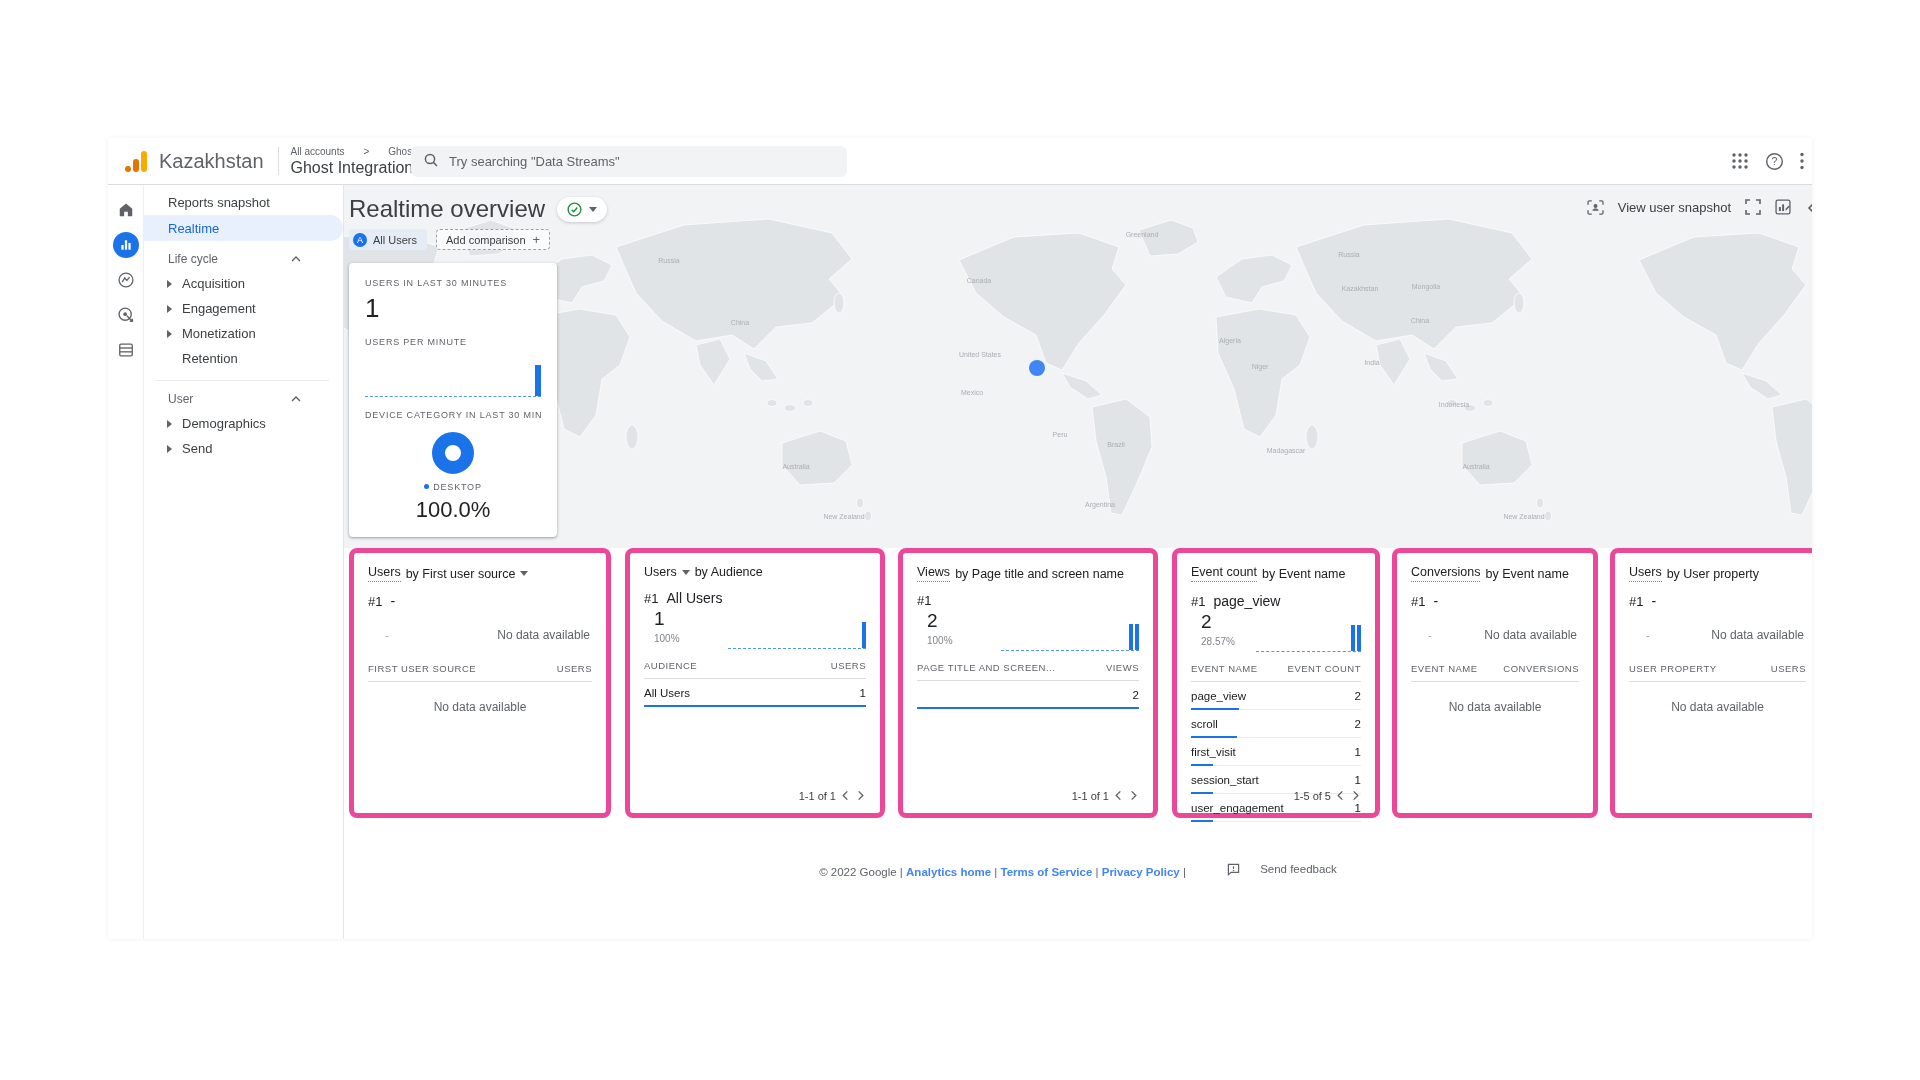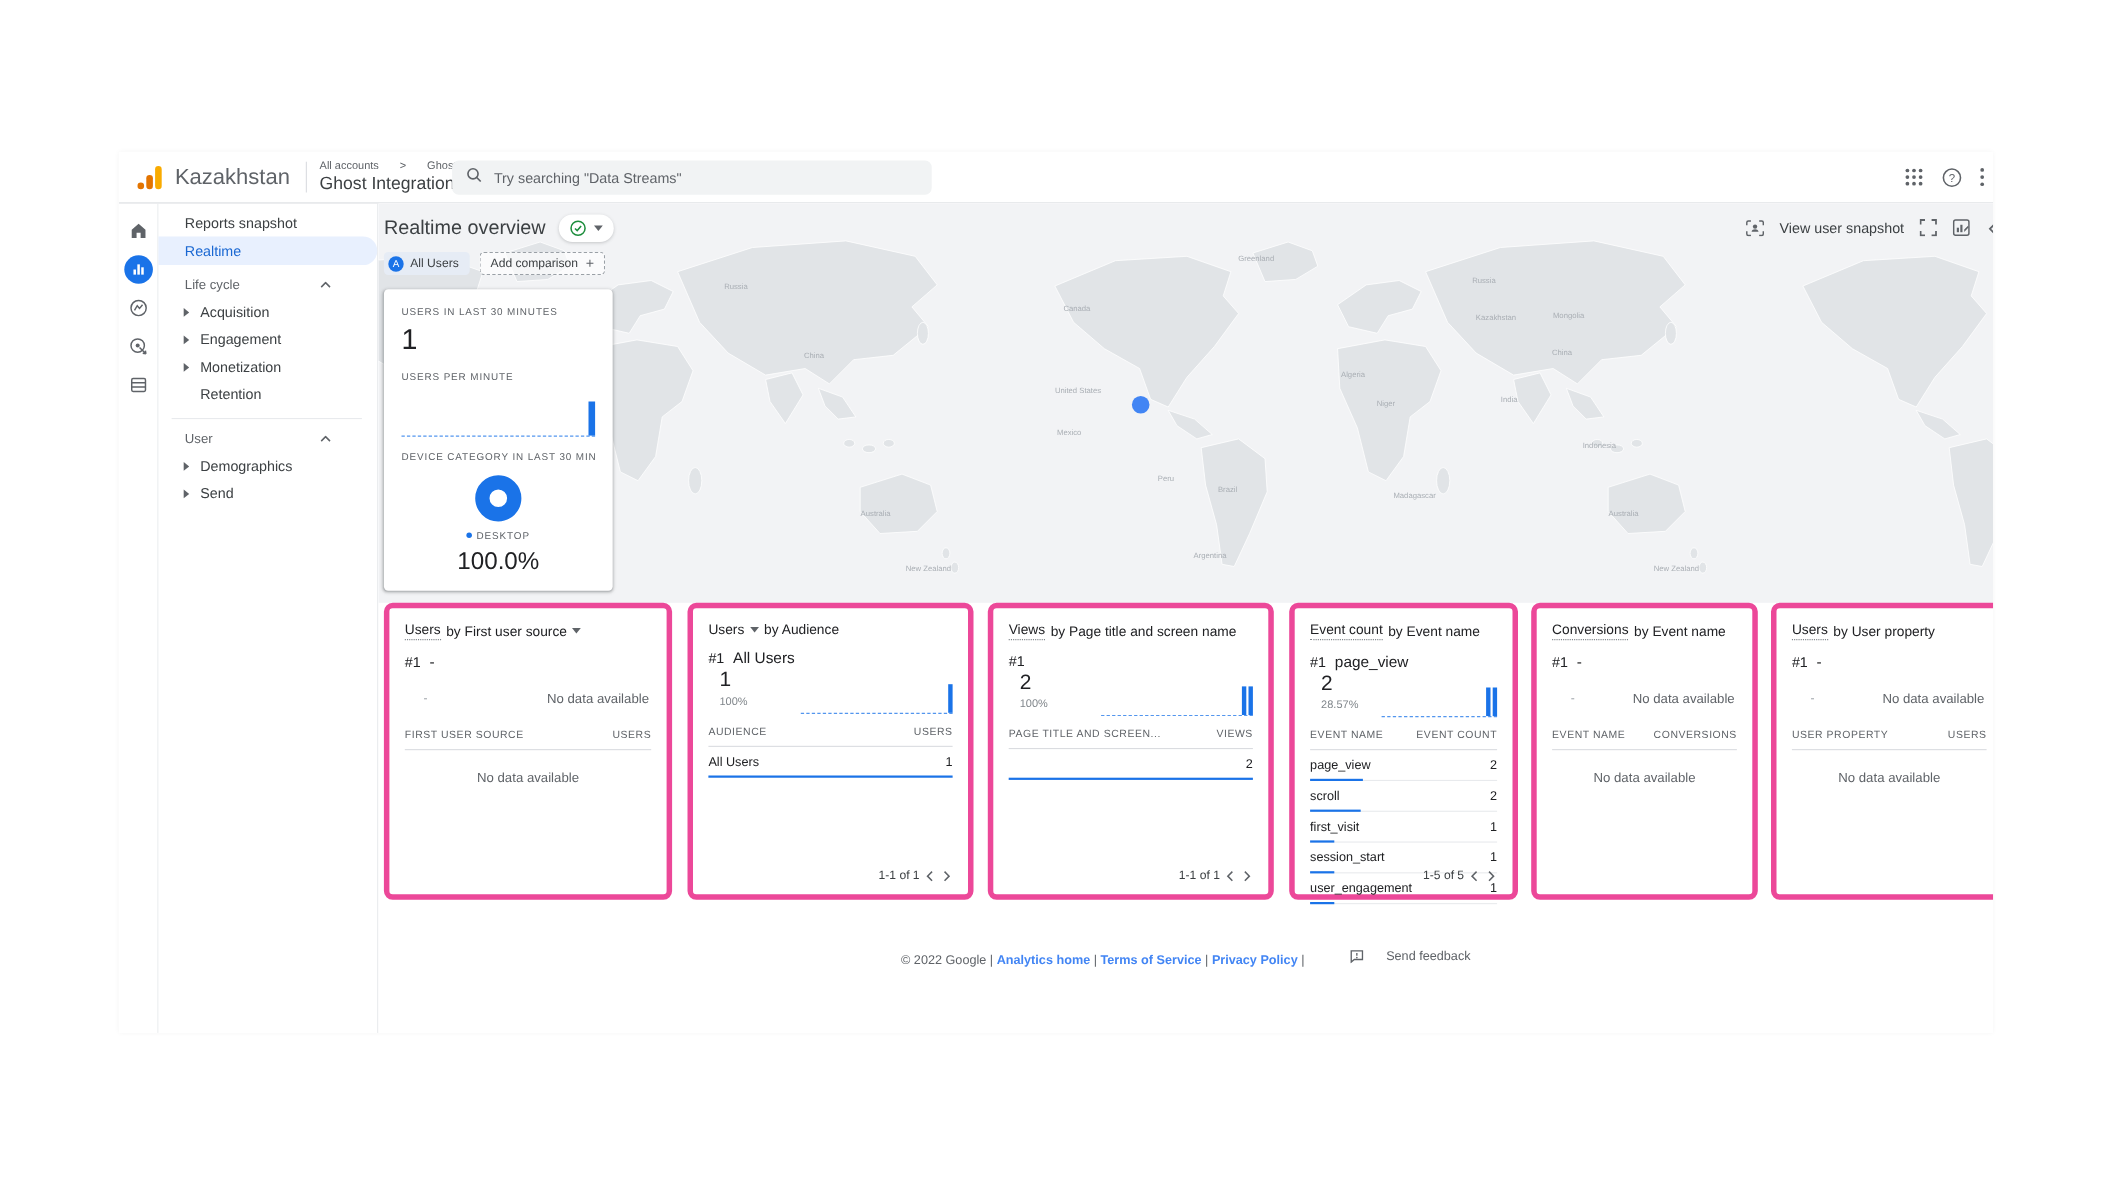--- a/index.html
+++ b/index.html
@@ -43,21 +43,21 @@
   .tri { position:absolute; left:23px; width:0; height:0; border-left:5px solid #5f6368; border-top:4px solid transparent; border-bottom:4px solid transparent; }
   .side-divider { height:1px; background:#e8eaed; margin:9px 14px 2px 12px; }
 
   
   .main { flex:1; position:relative; overflow:hidden; background:#fff; }
   .map { position:absolute; left:0; top:0; width:1468px; height:363px; background:#f2f3f5; }
   .map svg { display:block; width:100%; height:100%; }
   .mlbl { fill:#a9aeb4; font-size:7px; font-family:"Liberation Sans",sans-serif; text-anchor:middle; }
 
   .page-head { position:absolute; left:5px; top:10px; display:flex; align-items:center; gap:12px; }
-  .page-title { font-size:18px; color:#3c4043; }
+  .page-title { font-size:24px; color:#3c4043; }
   .status-pill { background:#fff; border-radius:16px; height:25px; display:flex; align-items:center; gap:7px; padding:0 10px;
                  box-shadow:0 1px 3px rgba(60,64,67,.25); cursor:pointer; }
 
   .snapshot-controls { position:absolute; right:21px; top:14px; display:flex; align-items:center; gap:14px; font-size:13px; color:#3c4043; }
   .edge-chev { position:absolute; right:-7px; top:16px; }
 
   .chips { position:absolute; left:5px; top:44px; display:flex; align-items:center; gap:9px; }
   .chip-all { background:#e6ecf5; height:21px; border-radius:4px; display:flex; align-items:center; gap:6px; padding:0 10px 0 4px;
               font-size:11px; color:#3c4043; cursor:pointer; }
   .chip-a { width:14px; height:14px; border-radius:50%; background:#1a73e8; color:#fff; font-size:9px; display:flex; align-items:center; justify-content:center; }
@@ -100,26 +100,26 @@
   .sbar.b1 { right:0; } .sbar.b2 { right:6px; }
   .vrow.empty { justify-content:space-between; align-items:center; height:44px; margin-top:4px; }
   .dash { color:#9aa0a6; font-size:11px; margin-left:17px; }
   .nodata { color:#5f6368; font-size:12px; margin-right:2px; }
   .thead { display:flex; justify-content:space-between; margin-top:6px; padding-bottom:7px; border-bottom:1px solid #dadce0;
            font-size:9.5px; letter-spacing:.5px; color:#5f6368; white-space:nowrap; }
   .trow { position:relative; display:flex; justify-content:space-between; align-items:center; height:28px;
           border-bottom:1px solid #e8eaed; font-size:11.5px; color:#202124; }
   .trow .rbar { position:absolute; left:0; bottom:-1px; height:2px; background:#1a73e8; }
   .tempty { text-align:center; font-size:12px; color:#5f6368; padding-top:18px; }
-  .pager { position:absolute; right:14px; bottom:11px; display:flex; align-items:center; gap:4px; font-size:11px; color:#3c4043; }
+  .pager { position:absolute; right:14px; bottom:11px; display:flex; align-items:flex-start; gap:4px; font-size:11px; color:#3c4043; }
   .pager svg { cursor:pointer; }
 
   .page-footer { position:absolute; left:0; width:1468px; top:678px; text-align:center; font-size:11.5px; color:#5f6368; }
   .page-footer .lnk { color:#4285f4; font-weight:bold; text-decoration:none; cursor:pointer; }
-  .page-footer .fb { display:inline-flex; align-items:center; gap:20px; margin-left:8px; cursor:pointer;padding-left:30px; }
+  .page-footer .fb { display:inline-flex; align-items:flex-start; gap:20px; margin-left:8px; cursor:pointer;padding-left:30px; }
 </style>
 </head>
 <body>
 
 <div class="stage">
 <div class="app">
 
   <header class="topbar">
     <div class="ga-logo">
           <i class="l1"></i>

